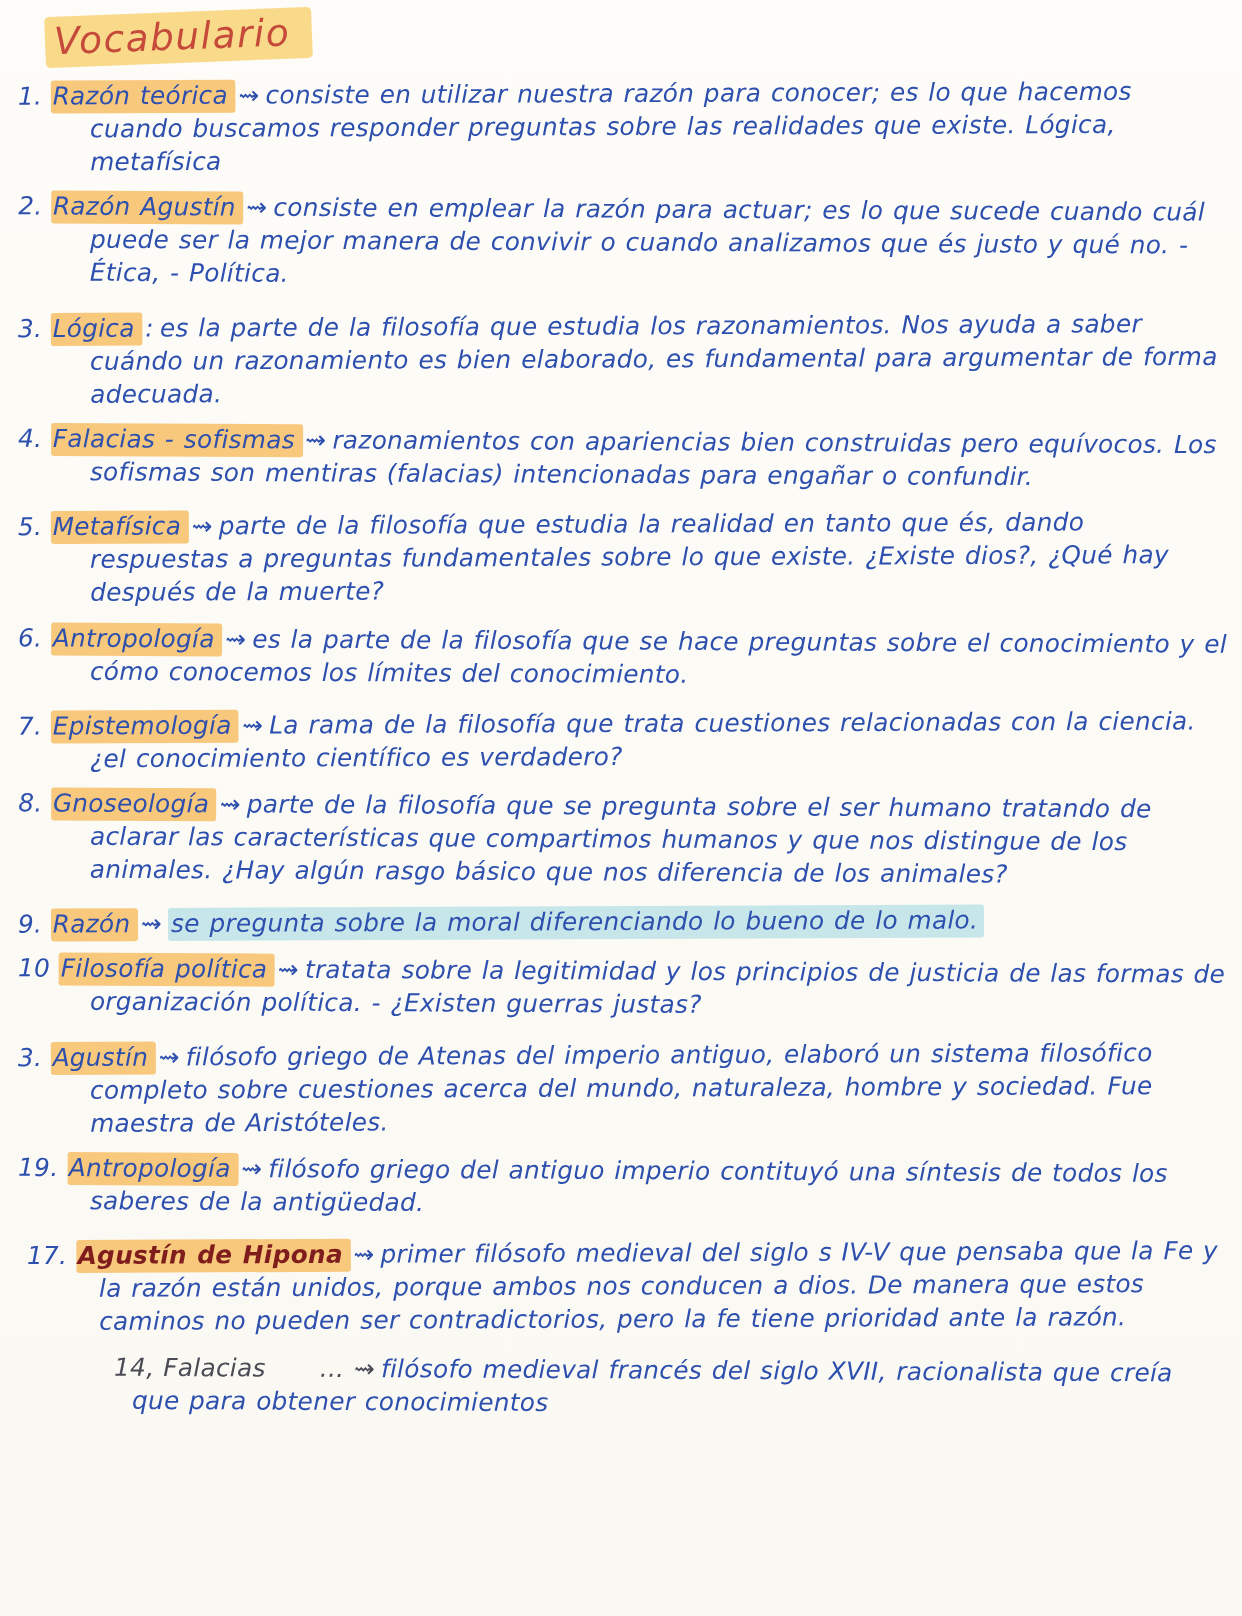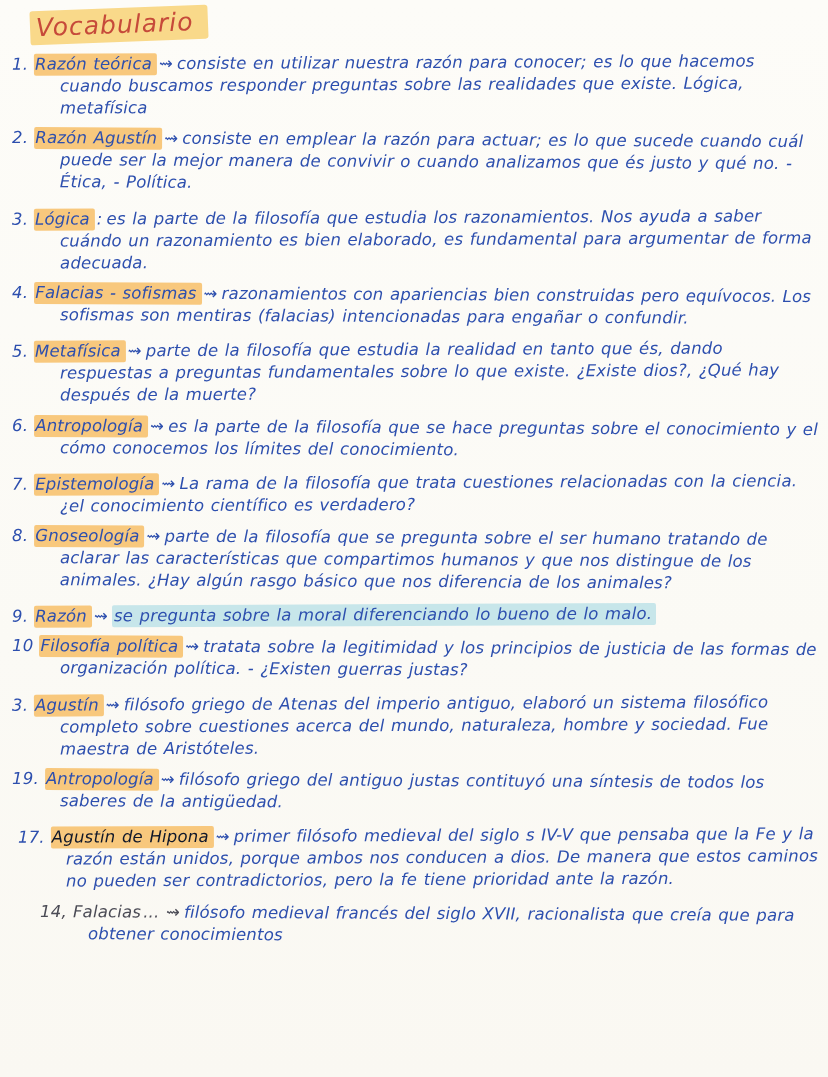--- a/index.html
+++ b/index.html
@@ -33,24 +33,24 @@
     word-spacing:1px;
   }
   .entry:nth-child(odd){transform:rotate(-.25deg);}
   .entry:nth-child(even){transform:rotate(.3deg);}
   .num{color:#2d4fae;margin-right:6px;}
   .term{
     background:#f8c87d;
     padding:1px 5px 2px 1px;border-radius:2px;
     color:#2d4fae;
   }
-  .term-red{color:#0f172a;}
+  .term-red{color:#7f1d1d;font-weight:bold;}
   .term-dark{color:#4b4b55;background:none;padding:0;}
   .sep{color:#2d4fae;margin:0 4px 0 2px;}
-  .sep-dark{color:#4b4b55;}
+  .sep-dark{color:#4b4b55;margin-left:36px;}
   .def{color:#2d4fae;}
   .def-cyan{background:#c7e6ea;padding:1px 4px 2px 2px;border-radius:2px;}
   .e13{margin-left:6px;}
   .e14{margin-left:28px;}
 </style>
 </head>
 <body>
 
 <div class="page">
 
@@ -73,20 +73,20 @@
     <li class="entry"><span class="num">7.</span><span class="term">Epistemología</span><span class="sep">⇝</span><span class="def">La rama de la filosofía que trata cuestiones relacionadas con la ciencia. ¿el conocimiento científico es verdadero?</span></li>
 
     <li class="entry"><span class="num">8.</span><span class="term">Gnoseología</span><span class="sep">⇝</span><span class="def">parte de la filosofía que se pregunta sobre el ser humano tratando de aclarar las características que compartimos humanos y que nos distingue de los animales. ¿Hay algún rasgo básico que nos diferencia de los animales?</span></li>
 
     <li class="entry"><span class="num">9.</span><span class="term">Razón</span><span class="sep">⇝</span><span class="def def-cyan">se pregunta sobre la moral diferenciando lo bueno de lo malo.</span></li>
 
     <li class="entry"><span class="num">10</span><span class="term">Filosofía política</span><span class="sep">⇝</span><span class="def">tratata sobre la legitimidad y los principios de justicia de las formas de organización política. - ¿Existen guerras justas?</span></li>
 
     <li class="entry"><span class="num">3.</span><span class="term">Agustín</span><span class="sep">⇝</span><span class="def">filósofo griego de Atenas del imperio antiguo, elaboró un sistema filosófico completo sobre cuestiones acerca del mundo, naturaleza, hombre y sociedad. Fue maestra de Aristóteles.</span></li>
 
-    <li class="entry"><span class="num">19.</span><span class="term">Antropología</span><span class="sep">⇝</span><span class="def">filósofo griego del antiguo justas contituyó una síntesis de todos los saberes de la antigüedad.</span></li>
+    <li class="entry"><span class="num">19.</span><span class="term">Antropología</span><span class="sep">⇝</span><span class="def">filósofo griego del antiguo imperio contituyó una síntesis de todos los saberes de la antigüedad.</span></li>
 
     <li class="entry e13"><span class="num">17.</span><span class="term term-red">Agustín de Hipona</span><span class="sep">⇝</span><span class="def">primer filósofo medieval del siglo s IV-V que pensaba que la Fe y la razón están unidos, porque ambos nos conducen a dios. De manera que estos caminos no pueden ser contradictorios, pero la fe tiene prioridad ante la razón.</span></li>
 
     <li class="entry e14"><span class="num sep-dark">14,</span><span class="term term-dark">Falacias</span><span class="sep sep-dark">... ⇝</span><span class="def">filósofo medieval francés del siglo XVII, racionalista que creía que para obtener conocimientos</span></li>
 
   </ol>
 </div>
 
 </body></html>

